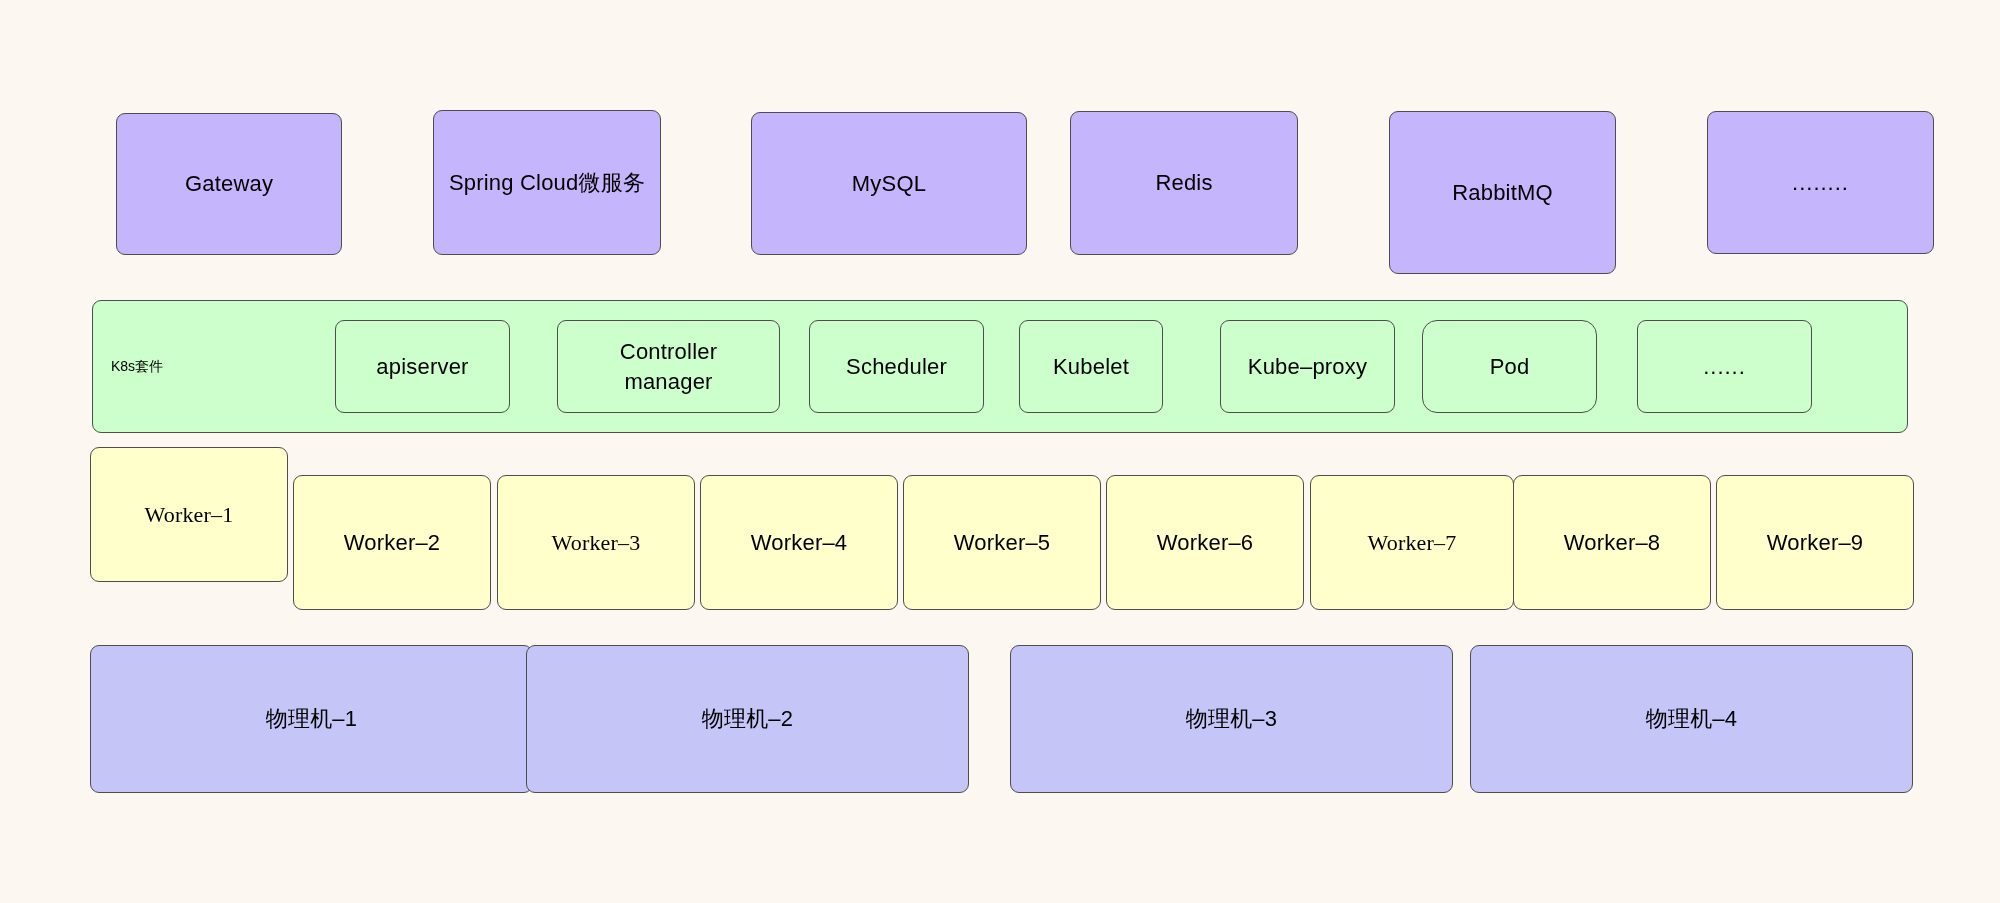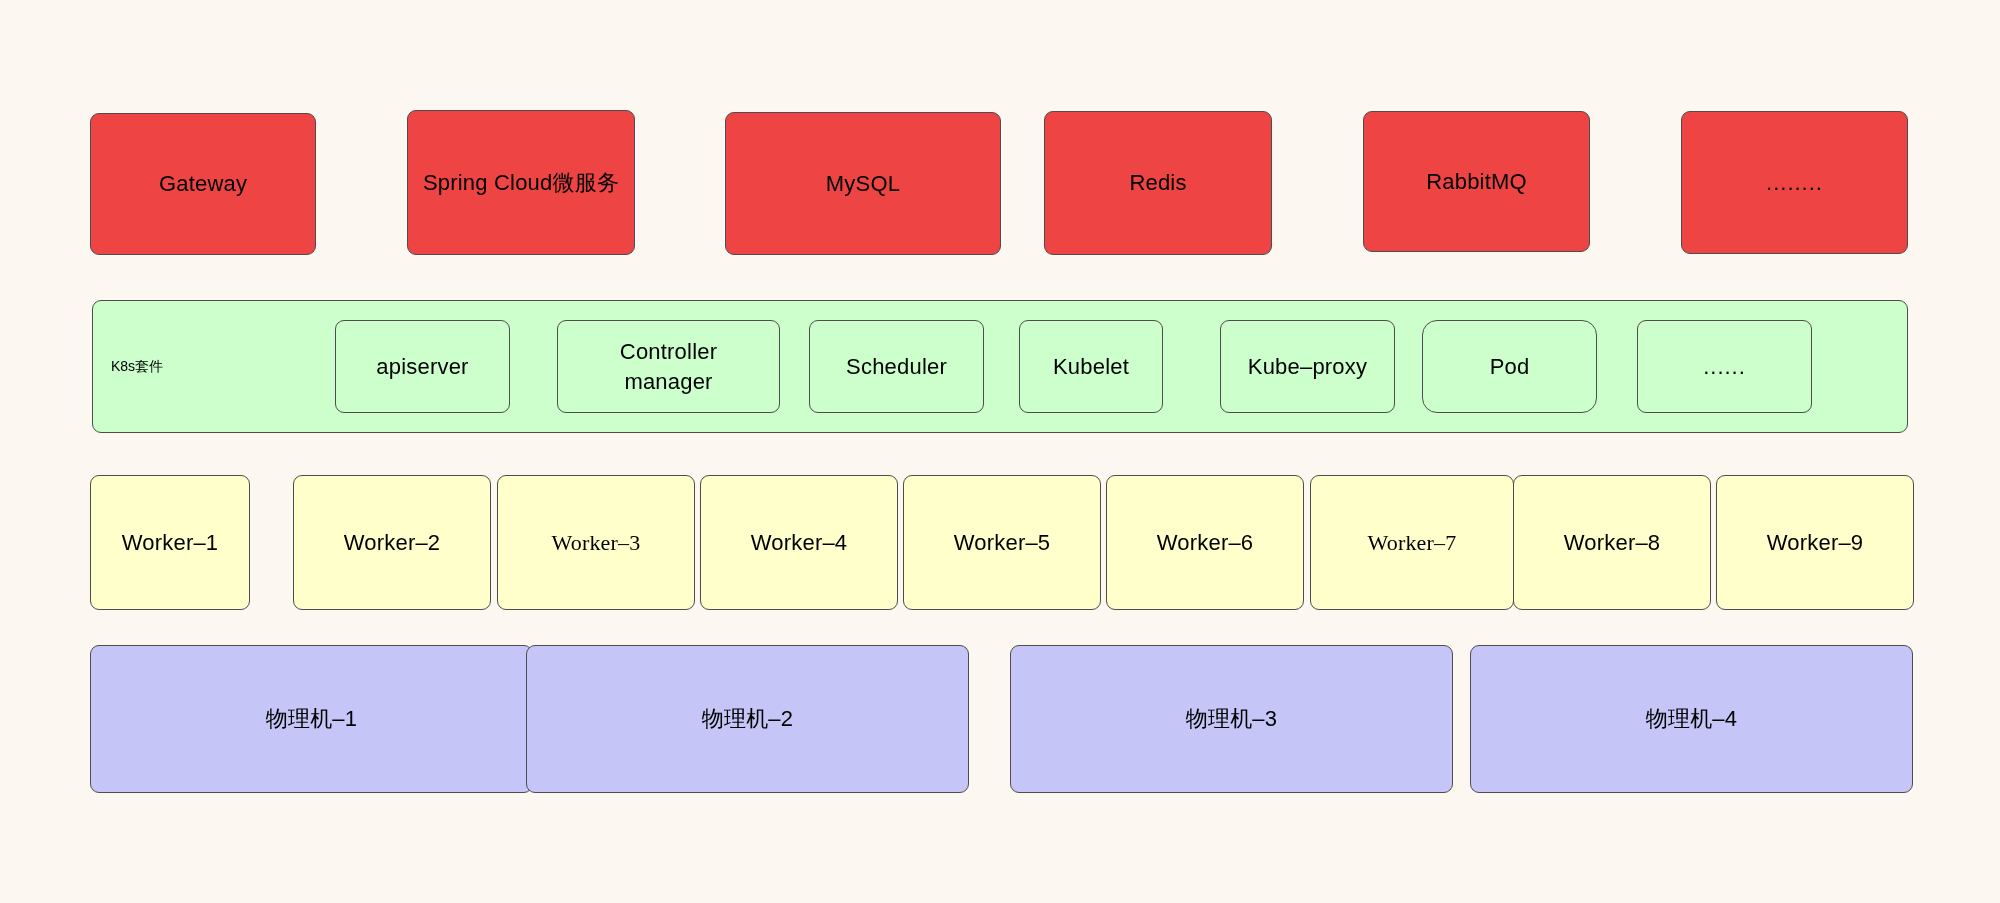--- a/index.html
+++ b/index.html
@@ -35,21 +35,22 @@
     text-align: center;
     line-height: 1.32;
     font-size: 22px;
     letter-spacing: 0.2px;
     padding: 2px 8px;
     white-space: pre-line;
   }
 
   
   .tier-app {
-    background: #ef4444;
+    background: #c4b5fd;
+    margin-left: 26px;
   }
 
   
   #k8s-band {
     position: absolute;
     left: 92px;
     top: 300px;
     width: 1816px;
     height: 133px;
     box-sizing: border-box;
@@ -86,40 +87,40 @@
 </head>
 <body>
 
 <div id="canvas">
 
   <div id="tier-application">
       <div class="box tier-app" style="left: 90px; top: 113px; width: 226px; height: 142px;"><span class="">Gateway</span></div>
       <div class="box tier-app" style="left: 407px; top: 110px; width: 228px; height: 145px;"><span class="">Spring Cloud微服务</span></div>
       <div class="box tier-app" style="left: 725px; top: 112px; width: 276px; height: 143px;"><span class="">MySQL</span></div>
       <div class="box tier-app" style="left: 1044px; top: 111px; width: 228px; height: 144px;"><span class="">Redis</span></div>
-      <div class="box tier-app" style="left: 1363px; top: 111px; width: 227px; height: 141px;"><span class="">RabbitMQ</span></div>
+      <div class="box tier-app" style="left: 1363px; top: 111px; width: 227px; height: 163px;"><span class="">RabbitMQ</span></div>
       <div class="box tier-app" style="left: 1681px; top: 111px; width: 227px; height: 143px;"><span class="dots">........</span></div>
     </div>
 
   <div id="k8s-band">
     <div id="k8s-band-label">K8s套件</div>
   </div>
   <div id="tier-k8s">
       <div class="box tier-k8s" style="left: 335px; top: 320px; width: 175px; height: 93px;"><span class="">apiserver</span></div>
       <div class="box tier-k8s" style="left: 557px; top: 320px; width: 223px; height: 93px;"><span class="">Controller
 manager</span></div>
       <div class="box tier-k8s" style="left: 809px; top: 320px; width: 175px; height: 93px;"><span class="">Scheduler</span></div>
       <div class="box tier-k8s" style="left: 1019px; top: 320px; width: 144px; height: 93px;"><span class="">Kubelet</span></div>
       <div class="box tier-k8s" style="left: 1220px; top: 320px; width: 175px; height: 93px;"><span class="">Kube–proxy</span></div>
       <div class="box tier-k8s" style="left: 1422px; top: 320px; width: 175px; height: 93px; border-radius: 15px;"><span class="">Pod</span></div>
       <div class="box tier-k8s" style="left: 1637px; top: 320px; width: 175px; height: 93px;"><span class="dots">......</span></div>
     </div>
 
   <div id="tier-worker">
-      <div class="box tier-worker" style="left: 90px; top: 475px; width: 160px; height: 135px;"><span class="">Worker–1</span></div>
+      <div class="box tier-worker" style="left: 90px; top: 447px; width: 198px; height: 135px; font-family: Liberation Serif, serif;"><span class="">Worker–1</span></div>
       <div class="box tier-worker" style="left: 293px; top: 475px; width: 198px; height: 135px;"><span class="">Worker–2</span></div>
       <div class="box tier-worker" style="left: 497px; top: 475px; width: 198px; height: 135px; font-family: Liberation Serif, serif;"><span class="">Worker–3</span></div>
       <div class="box tier-worker" style="left: 700px; top: 475px; width: 198px; height: 135px;"><span class="">Worker–4</span></div>
       <div class="box tier-worker" style="left: 903px; top: 475px; width: 198px; height: 135px;"><span class="">Worker–5</span></div>
       <div class="box tier-worker" style="left: 1106px; top: 475px; width: 198px; height: 135px;"><span class="">Worker–6</span></div>
       <div class="box tier-worker" style="left: 1310px; top: 475px; width: 204px; height: 135px; font-family: Liberation Serif, serif;"><span class="">Worker–7</span></div>
       <div class="box tier-worker" style="left: 1513px; top: 475px; width: 198px; height: 135px;"><span class="">Worker–8</span></div>
       <div class="box tier-worker" style="left: 1716px; top: 475px; width: 198px; height: 135px;"><span class="">Worker–9</span></div>
     </div>
 

